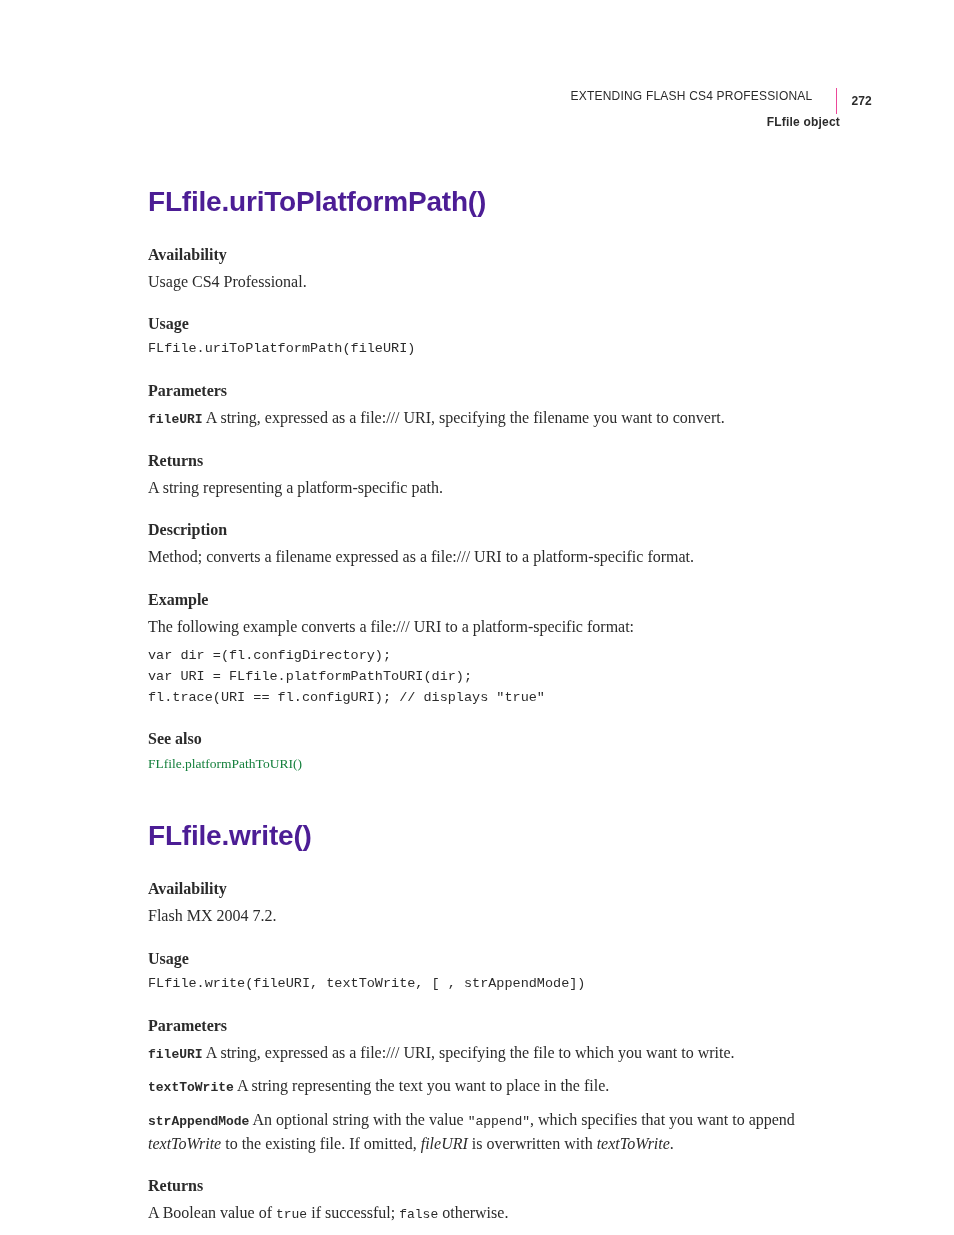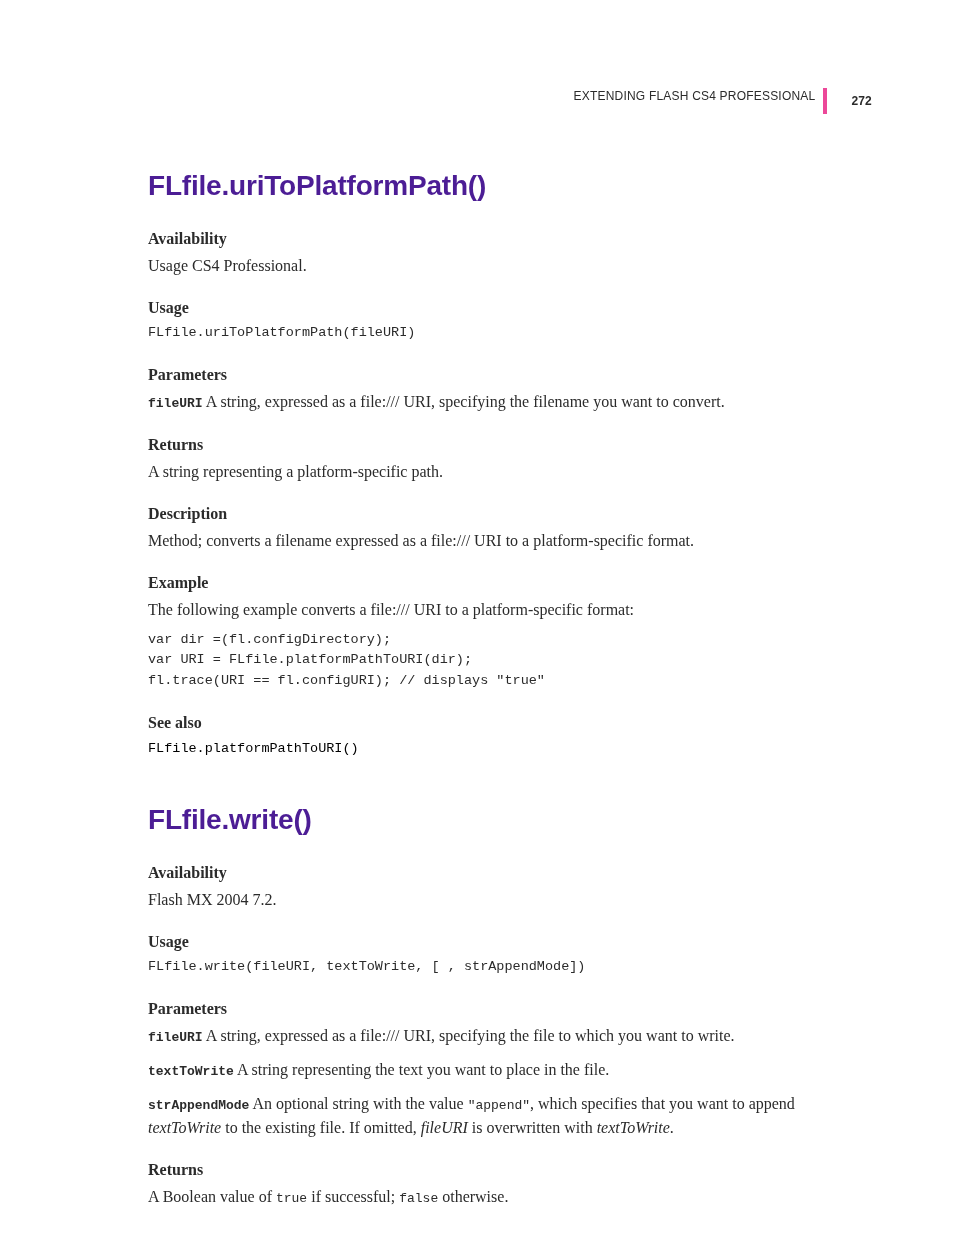--- a/index.html
+++ b/index.html
@@ -25,23 +25,23 @@
   }
   .rh-line1 { display: inline-block; }
   .rh-line2 {
     display: block;
     font-weight: bold;
     font-size: 12px;
     padding-right: 32px;
   }
   .rh-bar {
     display: inline-block;
-    border-left: 4px solid #ec4899;
-    padding-left: 24px;
-    margin-left: 8px;
+    border-left: 1px solid #ec4899;
+    padding-left: 14px;
+    margin-left: 24px;
     font-weight: bold;
     line-height: 26px;
     vertical-align: top;
   }
   h1 {
     font-family: "Myriad Pro", "Helvetica Neue", Arial, sans-serif;
     font-weight: 700;
     font-size: 28px;
     margin: 0 0 28px 0;
     color: #4c1d95;
@@ -70,35 +70,36 @@
     font-family: "Courier New", Courier, monospace;
     font-size: 13px;
     font-weight: bold;
   }
   .mono-inline {
     font-family: "Courier New", Courier, monospace;
     font-size: 13px;
   }
   .ital { font-style: italic; }
   a.ref {
-    font-family: Liberation Mono, monospace;
+    font-family: Liberation Serif, serif;
     font-size: 13.5px;
-    color: #000000;
+    color: #15803d;
     text-decoration: none;
   }
   .block { margin-bottom: 22px; }
   .param-line { margin: 0 0 10px 0; font-size: 16px; line-height:1.45; }
 </style>
 </head>
 <body>
 
 <div class="page">
 
   <div class="running-head">
     <span class="rh-line1">EXTENDING FLASH CS4 PROFESSIONAL</span><span class="rh-bar">272</span>
+    <span class="rh-line2">FLfile object</span>
   </div>
 
   <h1 class="first-h1">FLfile.uriToPlatformPath()</h1>
 
   <div class="block">
     <div class="subhead">Availability</div>
     <div class="body-text">Usage CS4 Professional.</div>
   </div>
 
   <div class="block">

